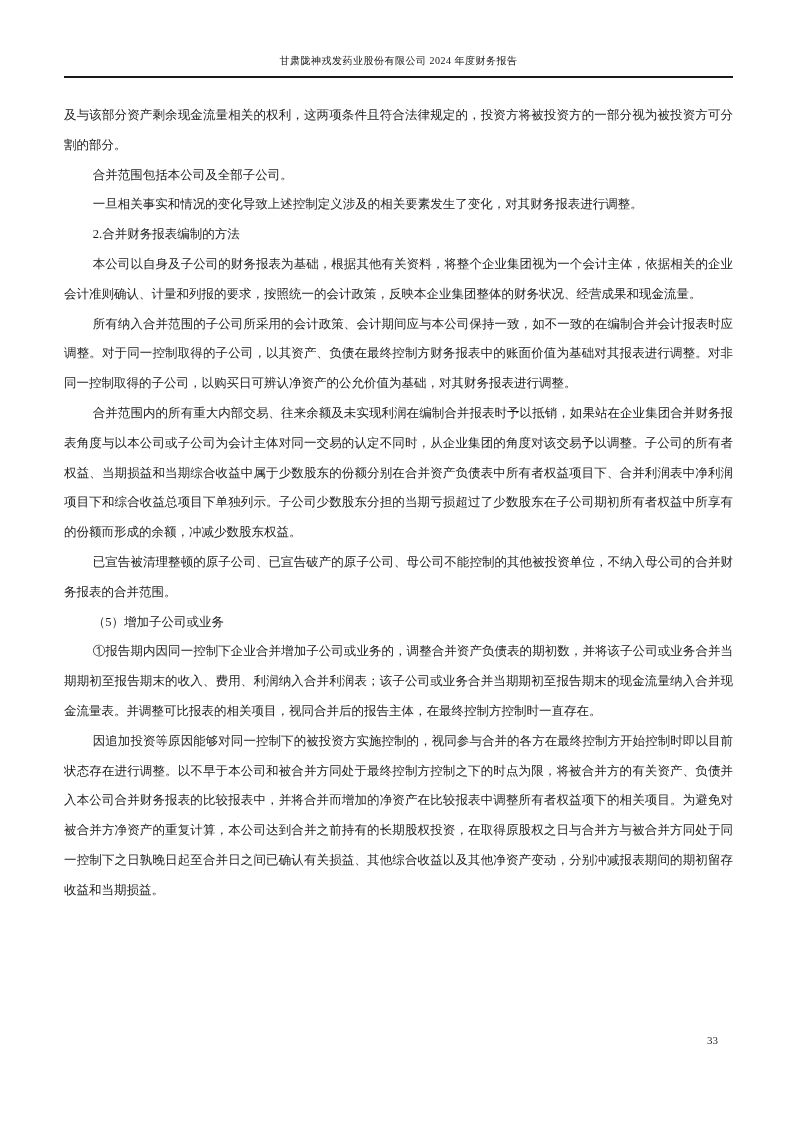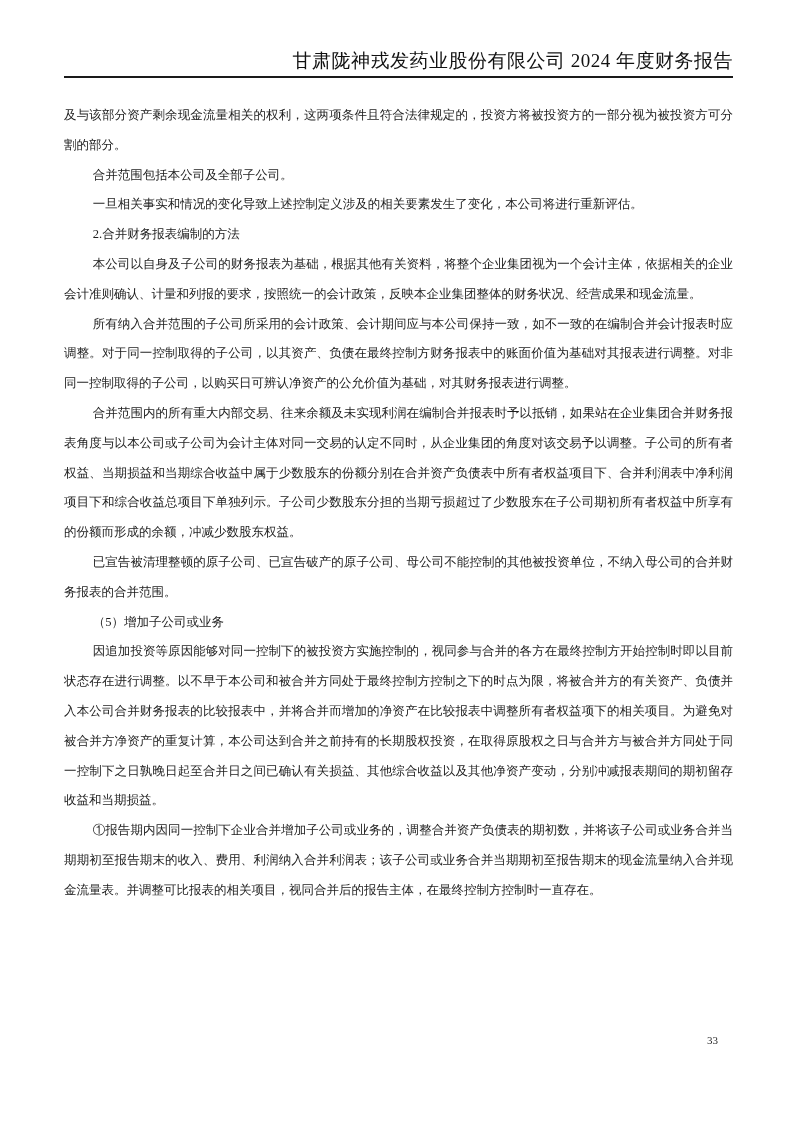--- a/index.html
+++ b/index.html
@@ -18,22 +18,22 @@
   .page {
     position: absolute;
     inset: 0;
     background: #ffffff;
   }
   .header {
     position: absolute;
     top: 52px;
     left: 64px;
     right: 60px;
-    text-align: right;
-    font-size: 19px;
+    text-align: center;
+    font-size: 10px;
     letter-spacing: 0.5px;
     color: #111111;
     line-height: 18px;
   }
   .header-rule {
     position: absolute;
     top: 76px;
     left: 64px;
     right: 60px;
     border-top: 2px solid #1a1a1a;
@@ -73,28 +73,28 @@
 <div class="page">
 
   <div class="header">
     <span>甘肃陇神戎发药业股份有限公司 2024 年度财务报告</span>
   </div>
   <div class="header-rule"></div>
 
   <div class="doc-body">
     <p class="no-indent">及与该部分资产剩余现金流量相关的权利，这两项条件且符合法律规定的，投资方将被投资方的一部分视为被投资方可分割的部分。</p>
     <p>合并范围包括本公司及全部子公司。</p>
-    <p>一旦相关事实和情况的变化导致上述控制定义涉及的相关要素发生了变化，本公司将进行重新评估。</p>
+    <p>一旦相关事实和情况的变化导致上述控制定义涉及的相关要素发生了变化，对其财务报表进行调整。</p>
     <p>2.合并财务报表编制的方法</p>
     <p>本公司以自身及子公司的财务报表为基础，根据其他有关资料，将整个企业集团视为一个会计主体，依据相关的企业会计准则确认、计量和列报的要求，按照统一的会计政策，反映本企业集团整体的财务状况、经营成果和现金流量。</p>
     <p>所有纳入合并范围的子公司所采用的会计政策、会计期间应与本公司保持一致，如不一致的在编制合并会计报表时应调整。对于同一控制取得的子公司，以其资产、负债在最终控制方财务报表中的账面价值为基础对其报表进行调整。对非同一控制取得的子公司，以购买日可辨认净资产的公允价值为基础，对其财务报表进行调整。</p>
     <p>合并范围内的所有重大内部交易、往来余额及未实现利润在编制合并报表时予以抵销，如果站在企业集团合并财务报表角度与以本公司或子公司为会计主体对同一交易的认定不同时，从企业集团的角度对该交易予以调整。子公司的所有者权益、当期损益和当期综合收益中属于少数股东的份额分别在合并资产负债表中所有者权益项目下、合并利润表中净利润项目下和综合收益总项目下单独列示。子公司少数股东分担的当期亏损超过了少数股东在子公司期初所有者权益中所享有的份额而形成的余额，冲减少数股东权益。</p>
     <p>已宣告被清理整顿的原子公司、已宣告破产的原子公司、母公司不能控制的其他被投资单位，不纳入母公司的合并财务报表的合并范围。</p>
     <p>（5）增加子公司或业务</p>
+    <p>①报告期内因同一控制下企业合并增加子公司或业务的，调整合并资产负债表的期初数，并将该子公司或业务合并当期期初至报告期末的收入、费用、利润纳入合并利润表；该子公司或业务合并当期期初至报告期末的现金流量纳入合并现金流量表。并调整可比报表的相关项目，视同合并后的报告主体，在最终控制方控制时一直存在。</p>
     <p>因追加投资等原因能够对同一控制下的被投资方实施控制的，视同参与合并的各方在最终控制方开始控制时即以目前状态存在进行调整。以不早于本公司和被合并方同处于最终控制方控制之下的时点为限，将被合并方的有关资产、负债并入本公司合并财务报表的比较报表中，并将合并而增加的净资产在比较报表中调整所有者权益项下的相关项目。为避免对被合并方净资产的重复计算，本公司达到合并之前持有的长期股权投资，在取得原股权之日与合并方与被合并方同处于同一控制下之日孰晚日起至合并日之间已确认有关损益、其他综合收益以及其他净资产变动，分别冲减报表期间的期初留存收益和当期损益。</p>
-    <p>①报告期内因同一控制下企业合并增加子公司或业务的，调整合并资产负债表的期初数，并将该子公司或业务合并当期期初至报告期末的收入、费用、利润纳入合并利润表；该子公司或业务合并当期期初至报告期末的现金流量纳入合并现金流量表。并调整可比报表的相关项目，视同合并后的报告主体，在最终控制方控制时一直存在。</p>
   </div>
 
   <div class="footer">
     <span>33</span>
   </div>
 
 </div>
 
 </body></html>

